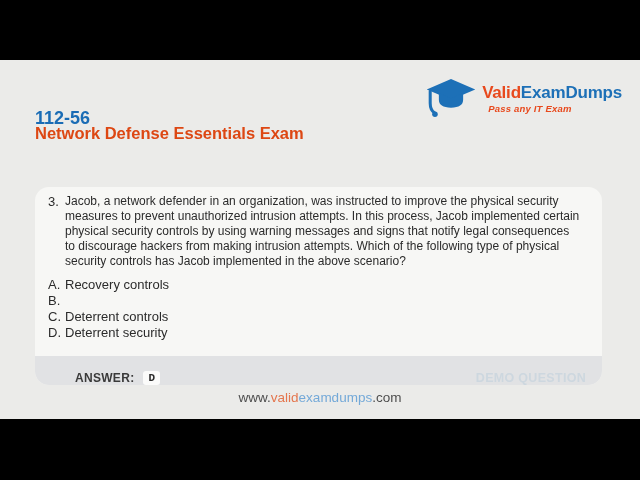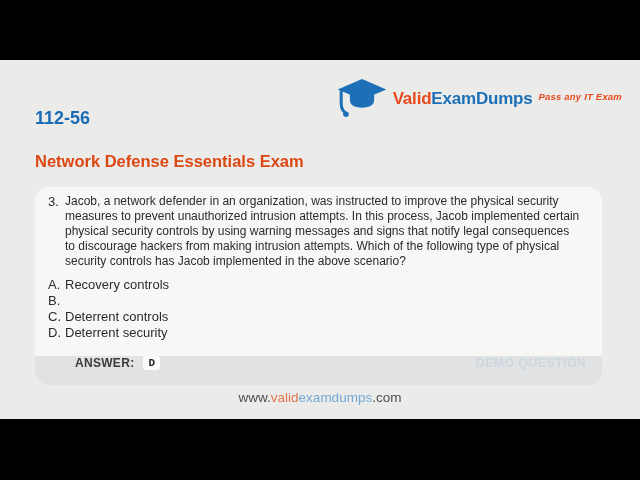--- a/index.html
+++ b/index.html
@@ -5,40 +5,40 @@
   html, body { margin:0; padding:0; width:640px; height:480px; overflow:hidden; }
   body { font-family:"Liberation Sans", sans-serif; }
   .stage { width:640px; height:480px; display:flex; flex-direction:column; background:#000; }
   .bar-top { height:60px; background:#000; flex:0 0 auto; }
   .bar-bottom { flex:1 1 auto; background:#000; }
   .content { height:359px; flex:0 0 auto; background:#ebebe9; position:relative; }
 
   
   .logo { position:absolute; top:16px; right:18px; display:flex; align-items:center; gap:5px; }
   .logo svg { display:block; }
-  .logo-text { display:flex; }
+  .logo-text { display:flex; flex-direction:column; }
   .brand { font-size:17px; font-weight:bold; letter-spacing:-0.2px; line-height:18px; white-space:nowrap; }
   .brand-orange { color:#e8491d; }
   .brand-blue { color:#1d70b7; }
   .tagline { color:#e8491d; font-size:9.5px; font-weight:bold; margin-top:1px; padding-left:6px; letter-spacing:0.2px;font-style:italic; }
 
   .exam-code { position:absolute; left:35px; top:48px; font-size:18px; font-weight:bold; color:#1a6cb5; }
-  .exam-title { position:absolute; left:35px; top:92px; font-size:16.5px; font-weight:bold; color:#dd4713; }
+  .exam-title { position:absolute; left:35px; top:64px; font-size:16.5px; font-weight:bold; color:#dd4713; }
 
   
   .card { position:absolute; left:35px; top:127px; width:567px; height:198px; background:#f7f7f5; border-radius:14px; }
   .qrow { display:flex; padding:7px 20px 0 13px; }
   .qnum { flex:0 0 17px; font-size:13px; line-height:15px; color:#2b2b2b; }
   .qtext { width:517px; font-size:12px; line-height:15px; color:#2b2b2b; }
   .options { margin:8px 0 0 13px; }
   .option { display:flex; line-height:16px; font-size:13px; color:#2b2b2b; }
   .opt-letter { flex:0 0 17px; }
 
   .answer-bar { position:absolute; left:0; right:0; bottom:0; height:29px; background:#e1e2e4;
-                border-radius:0 0 14px 14px; display:flex; align-items:flex-start; padding:0 16px 0 40px; box-sizing:border-box; }
+                border-radius:0 0 14px 14px; display:flex; align-items:flex-end; padding:0 16px 0 40px; box-sizing:border-box; }
   .answer-label { font-size:12px; font-weight:bold; color:#3a3a3a; letter-spacing:0.3px; }
   .answer-badge { margin-left:9px; background:#fbfbfa; border-radius:3px; padding:1px 5px;
                   font-family:"Liberation Mono", monospace; font-weight:bold; font-size:11px; color:#2b2b2b; }
   .watermark { margin-left:auto; color:#cdd7df; font-weight:bold; font-size:12.5px; letter-spacing:0.3px; }
 
   .footer-url { position:absolute; left:0; top:330px; width:100%; text-align:center;
                 font-size:13.5px; font-weight:normal; cursor:pointer; }
   .u-gray { color:#4e4e4e; }
   .u-orange { color:#e4764e; }
   .u-blue { color:#74a9d8; }

